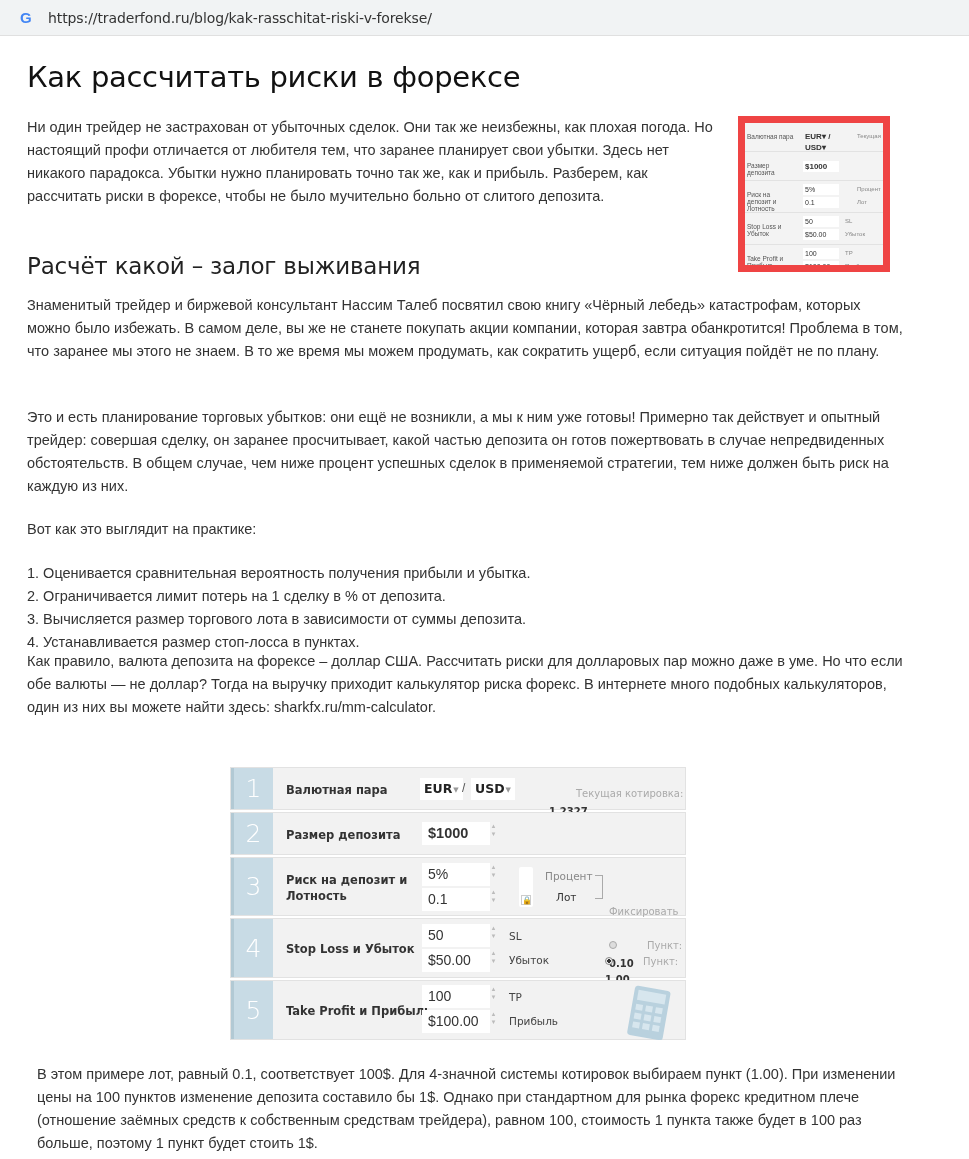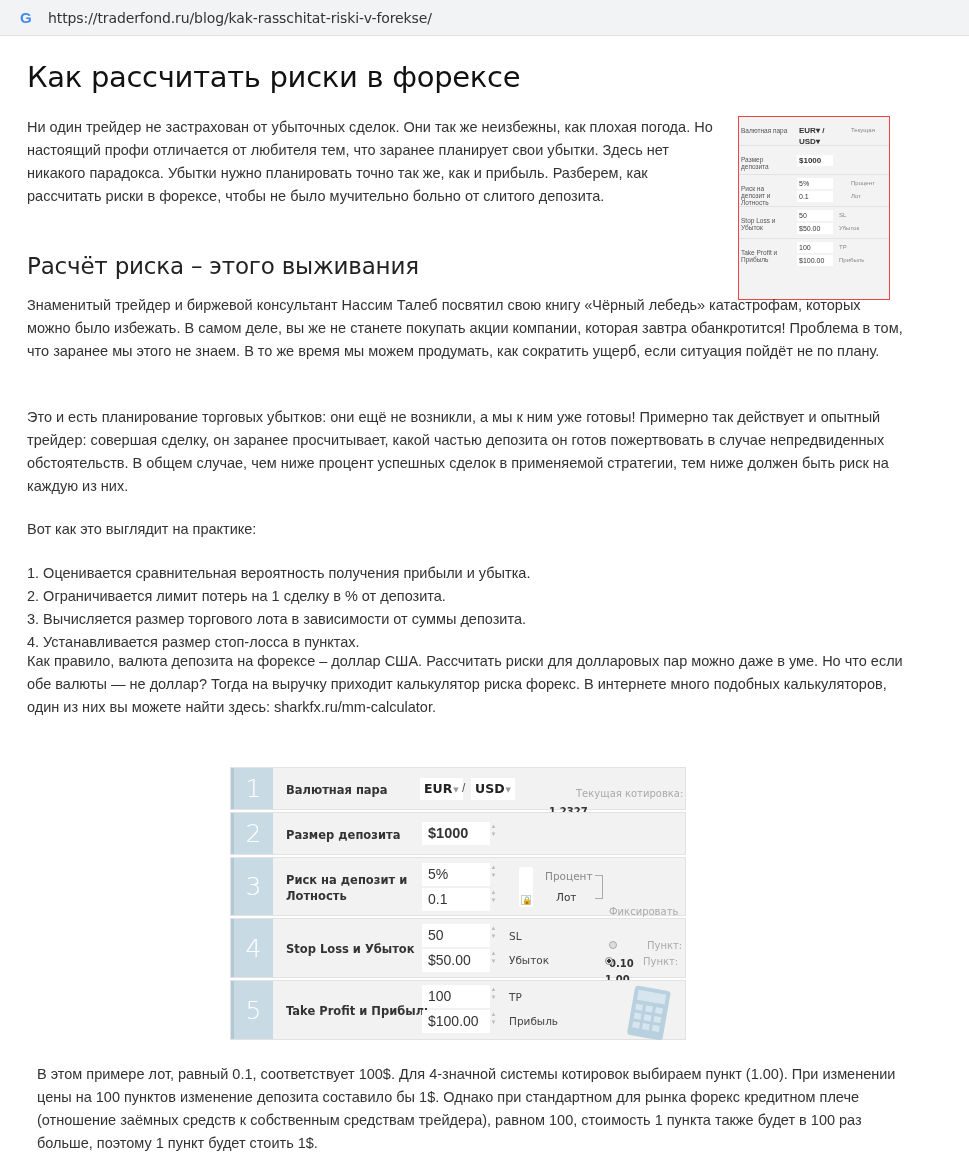--- a/index.html
+++ b/index.html
@@ -18,21 +18,21 @@
   .p-intro { position: absolute; left: 27px; top: 116px; width: 690px; }
   .p1 { position: absolute; left: 27px; top: 294px; width: 880px; }
   .p2 { position: absolute; left: 27px; top: 406px; width: 880px; }
   .p3 { position: absolute; left: 27px; top: 518px; width: 880px; }
   .list { position: absolute; left: 27px; top: 562px; width: 880px; }
   .list div { height: 23px; }
   .p4 { position: absolute; left: 27px; top: 650px; width: 880px; }
   .p5 { position: absolute; left: 37px; top: 1063px; width: 880px; }
 
   
-  .thumb { position: absolute; left: 738px; top: 116px; width: 152px; height: 184px; background: #f3f3f3; border: 1px solid #ef4444; overflow: hidden; font-size: 7px; color: #777; }
+  .thumb { position: absolute; left: 738px; top: 116px; width: 152px; height: 156px; background: #f3f3f3; border: 7px solid #ef4444; overflow: hidden; font-size: 7px; color: #777; }
   .thumb .trow { height: 29px; border-bottom: 1px solid #e2e2e2; position: relative; }
   .thumb .tlab { position: absolute; left: 2px; top: 10px; width: 48px; font-size: 6.5px; color: #555; }
   .thumb .tinp { position: absolute; left: 58px; width: 36px; height: 11px; background: #fff; font-size: 7px; color: #333; padding-left: 2px; line-height: 11px; }
   .thumb .tbold { font-weight: bold; font-size: 8px; }
   .thumb .tside { position: absolute; left: 112px; font-size: 6px; color: #888; }
 
   
   .calc { position: absolute; left: 230px; top: 767px; width: 456px; height: 277px; }
   .crow { position: absolute; left: 0; width: 456px; background: #f2f2f2; border: 1px solid #e2e2e2; }
   .cnum { position: absolute; left: 0; top: 0; bottom: 0; width: 42px; background: #c8dbe5; color: #fff; font-size: 25px; font-family: "DejaVu Sans", sans-serif; font-weight: 300; display: flex; align-items: center; justify-content: center; border-left: 3px solid #b2c9d4; }
@@ -85,21 +85,21 @@
   </div>
   <div class="trow" style="height:32px;border-bottom:none;">
     <span class="tlab">Take Profit и Прибыль</span>
     <span class="tinp" style="top:3px;">100</span>
     <span class="tinp" style="top:16px;">$100.00</span>
     <span class="tside" style="top:5px;left:100px;">TP</span>
     <span class="tside" style="top:18px;left:100px;">Прибыль</span>
   </div>
 </div>
 
-<h2>Расчёт риска – этого выживания</h2>
+<h2>Расчёт какой – залог выживания</h2>
 
 <p class="p1">Знаменитый трейдер и биржевой консультант Нассим Талеб посвятил свою книгу «Чёрный лебедь» катастрофам, которых можно было избежать. В самом деле, вы же не станете покупать акции компании, которая завтра обанкротится! Проблема в том, что заранее мы этого не знаем. В то же время мы можем продумать, как сократить ущерб, если ситуация пойдёт не по плану.</p>
 <p class="p2">Это и есть планирование торговых убытков: они ещё не возникли, а мы к ним уже готовы! Примерно так действует и опытный трейдер: совершая сделку, он заранее просчитывает, какой частью депозита он готов пожертвовать в случае непредвиденных обстоятельств. В общем случае, чем ниже процент успешных сделок в применяемой стратегии, тем ниже должен быть риск на каждую из них.</p>
 <p class="p3">Вот как это выглядит на практике:</p>
 
 <div class="list">
   <div>1. Оценивается сравнительная вероятность получения прибыли и убытка.</div>
   <div>2. Ограничивается лимит потерь на 1 сделку в % от депозита.</div>
   <div>3. Вычисляется размер торгового лота в зависимости от суммы депозита.</div>
   <div>4. Устанавливается размер стоп-лосса в пунктах.</div>

